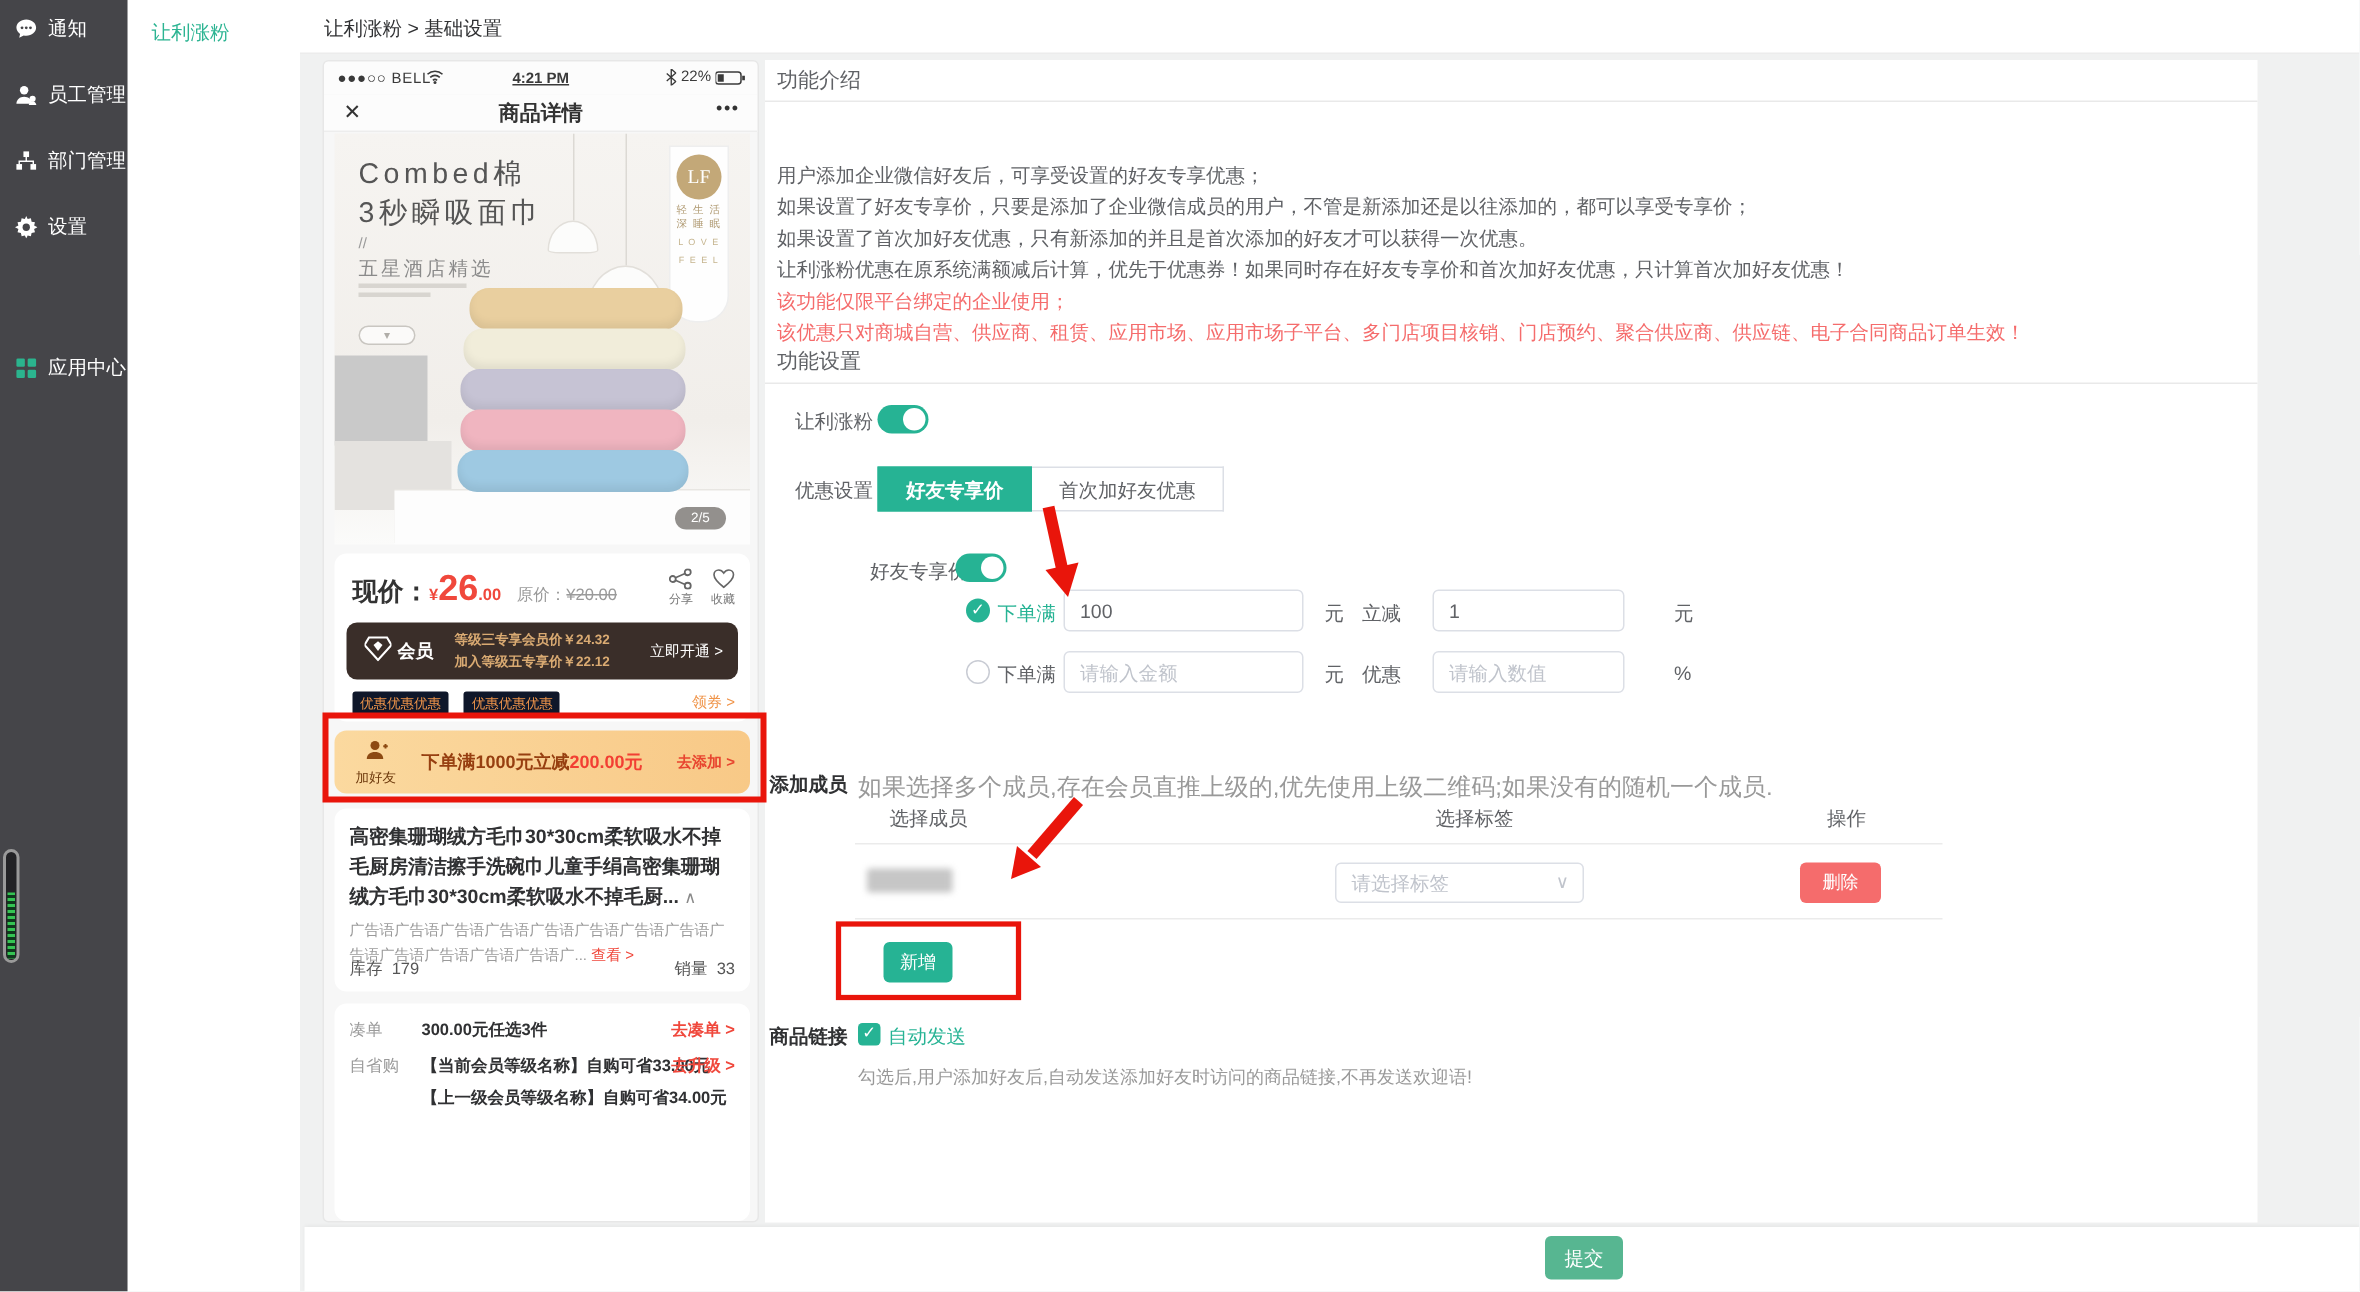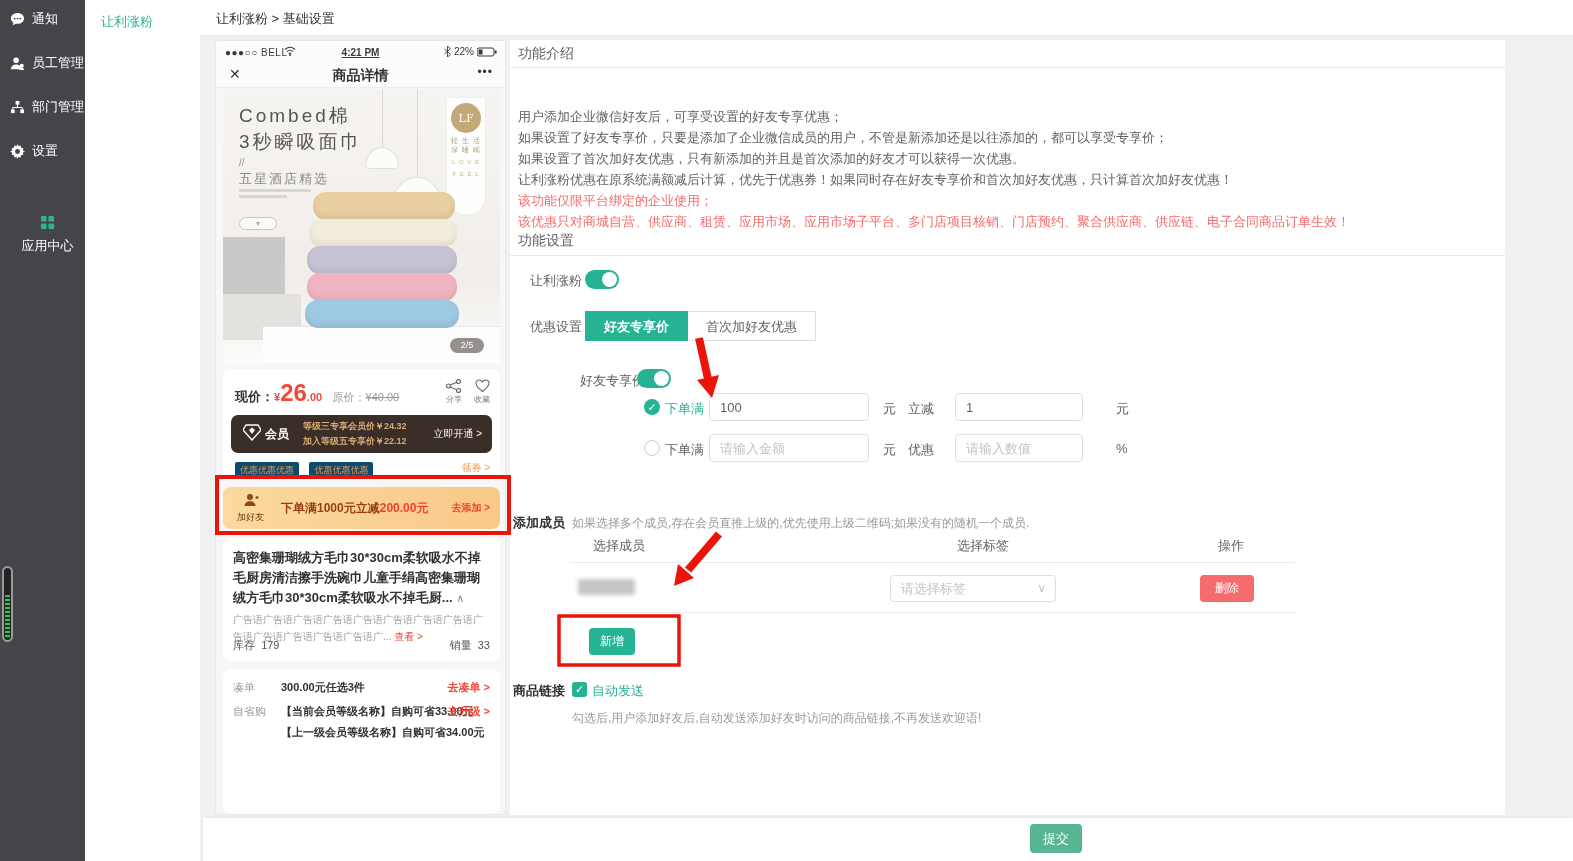--- a/index.html
+++ b/index.html
@@ -5,21 +5,21 @@
   * { margin:0; padding:0; box-sizing:border-box; }
   html,body { width:1573px; height:861px; overflow:hidden; }
   body { font-family:"Liberation Sans","DejaVu Sans",sans-serif; background:#f0f0f0; color:#303133; }
   #app { position:relative; width:1573px; height:861px; background:#f0f1f1; }
 
   
   .sidebar { position:absolute; left:0; top:0; width:85px; height:861px; background:#454549; z-index:5; }
   .side-item { display:flex; align-items:center; gap:7px; padding:0 0 0 10px; height:22px; margin-top:22px; color:#fff; font-size:13px; cursor:pointer; }
   .side-item:first-child { margin-top:8px; }
   .side-item .ic { width:15px; height:15px; flex:0 0 auto; color:#fff; }
-  .side-item.apps { margin-top:53px;flex-direction:column; }
+  .side-item.apps { margin-top:72px; }
   .side-item.apps .ic { color:#2bb48e; }
   .battery-widget { position:absolute; left:2px; top:566px; width:11px; height:76px; border:2px solid #9a9a9a; border-radius:6px; background:#232326;
     overflow:hidden; }
   .battery-widget .fill { position:absolute; left:1px; right:1px; bottom:1px; height:44px;
     background:repeating-linear-gradient(to bottom,#35c453 0 2px,#0e3a1c 2px 4px); }
 
   
   .submenu { position:absolute; left:85px; top:0; width:115px; height:861px; background:#ffffff; z-index:4; }
   .submenu-item { padding:13px 0 0 16px; font-size:13px; color:#2cb492; cursor:pointer; }
 
@@ -58,36 +58,36 @@
   .lamp.a { left:142px; top:58px; width:34px; height:22px; }
   .lamp.b { left:168px; top:88px; width:52px; height:34px; }
   .cord { position:absolute; width:1px; background:#dcd9d4; top:0; }
   .cord.a { left:159px; height:58px; } .cord.b { left:194px; height:88px; }
   .towels { position:absolute; left:84px; top:104px; width:150px; }
   .towel { height:28px; border-radius:13px; margin-top:-1px; box-shadow:inset 0 -4px 6px rgba(0,0,0,.07); }
   .pager-badge { position:absolute; right:16px; bottom:10px; width:34px; height:15px; background:rgba(60,55,50,.55); color:#fff; border-radius:8px; font-size:9px; text-align:center; line-height:15px; }
 
   .card1 { position:absolute; left:7px; top:328px; width:277px; height:112px; background:#fff; border-radius:8px; }
   .price-row { position:absolute; left:12px; top:10px; right:10px; height:34px; }
-  .now-label { font-size:13px; font-weight:bold; color:#333; }
+  .now-label { font-size:17px; font-weight:bold; color:#333; }
   .now-cur { font-size:11px; color:#f0483c; font-weight:bold; }
   .now-main { font-size:24px; color:#f0483c; font-weight:bold; }
   .now-dec { font-size:11px; color:#f0483c; font-weight:bold; }
   .orig { font-size:11px; color:#9a9a9a; margin-left:6px; }
   .orig .val { text-decoration:line-through; }
   .act-icons { position:absolute; right:0; top:0; display:flex; gap:12px; text-align:center; }
   .act-icons .ai { font-size:8px; color:#777; cursor:pointer; }
   .act-icons svg { display:block; margin:0 auto 1px; }
   .member-bar { position:absolute; left:8px; top:46px; width:261px; height:38px; background:#3a2e29; border-radius:7px; color:#fff; cursor:pointer; }
   .member-bar .dm { position:absolute; left:12px; top:9px; }
   .member-bar .mb-label { position:absolute; left:34px; top:11px; font-size:12px; font-weight:bold; }
   .member-bar .gold { position:absolute; left:72px; top:4px; font-size:9px; line-height:15px; color:#d9aa72; font-weight:bold; }
   .member-bar .cta { position:absolute; right:10px; top:12px; font-size:10px; }
   .coupon-row { position:absolute; left:12px; top:90px; right:10px; height:16px; }
-  .ctag { display:inline-block; background:#0c4a6e; color:#f0954a; font-size:9px; padding:2px 5px; border-radius:2px; margin-right:6px; }
+  .ctag { display:inline-block; background:#0f172a; color:#f0954a; font-size:9px; padding:2px 5px; border-radius:2px; margin-right:6px; }
   .get-coupon { position:absolute; right:0; top:2px; color:#f0954a; font-size:10px; cursor:pointer; }
 
   .friend-bar { position:absolute; left:7px; top:446px; width:277px; height:42px; border-radius:8px;
     background:linear-gradient(90deg,#fbd99f,#f8c987); cursor:pointer; }
   .friend-bar .fico { position:absolute; left:14px; top:6px; color:#8d4a12; text-align:center; }
   .friend-bar .flabel { font-size:9px; color:#6e3a0d; }
   .friend-bar .ftext { position:absolute; left:58px; top:13px; font-size:12px; font-weight:bold; color:#973f10; }
   .friend-bar .ftext .red { color:#f23f33; }
   .friend-bar .fcta { position:absolute; right:10px; top:14px; font-size:10px; color:#e8452f; font-weight:bold; }
 
@@ -270,21 +270,21 @@
         <div class="towel" style="background:#c6c3d4;width:150px"></div>
         <div class="towel" style="background:#f0b5c0;width:150px"></div>
         <div class="towel" style="background:#9ec9e2;width:154px;margin-left:-2px"></div>
       </div>
       <div class="pager-badge">2/5</div>
     </div>
 
     <div class="card1">
       <div class="price-row">
         <span class="now-label">现价：</span><span class="now-cur">¥</span><span class="now-main">26</span><span class="now-dec">.00</span>
-        <span class="orig"><span>原价：</span><span class="val">¥40.00</span></span>
+        <span class="orig"><span>原价：</span><span class="val">¥20.00</span></span>
         <span class="act-icons">
           <span class="ai">
             <svg width="16" height="14" viewBox="0 0 16 14">
                 <circle cx="12.5" cy="2.5" r="2" fill="none" stroke="#666" stroke-width="1.2"></circle>
                 <circle cx="2.5" cy="7" r="2" fill="none" stroke="#666" stroke-width="1.2"></circle>
                 <circle cx="12.5" cy="11.5" r="2" fill="none" stroke="#666" stroke-width="1.2"></circle>
                 <path d="M4.3 6.1l6.4-2.8M4.3 7.9l6.4 2.8" stroke="#666" stroke-width="1.1"></path>
               </svg>
             <span>分享</span>
           </span>
@@ -392,21 +392,21 @@
 
     <div class="radio off" style="left:134px;top:400px"></div>
     <div class="inline-lab" style="left:155px;top:401px">下单满</div>
     <input class="txt-input" style="left: 199px; top: 394px; width: 160px;" placeholder="请输入金额">
     <div class="inline-lab" style="left:373px;top:401px">元</div>
     <div class="inline-lab" style="left:398px;top:401px">优惠</div>
     <input class="txt-input" style="left: 445px; top: 394px; width: 128px;" placeholder="请输入数值">
     <div class="inline-lab" style="left:606px;top:401px">%</div>
 
     <div class="f-label b" style="left:3px;top:474px">添加成员</div>
-    <div class="f-label" style="left:62px;top:475px;font-size:12px;color:#999">如果选择多个成员,存在会员直推上级的,优先使用上级二维码;如果没有的随机一个成员.</div>
+    <div class="f-label" style="left:62px;top:475px;font-size:16px;color:#999">如果选择多个成员,存在会员直推上级的,优先使用上级二维码;如果没有的随机一个成员.</div>
 
     <div class="tbl-head" style="left:83px;top:497px">选择成员</div>
     <div class="tbl-head" style="left:447px;top:497px">选择标签</div>
     <div class="tbl-head" style="left:708px;top:497px">操作</div>
     <div class="hairline" style="left:60px;top:522px;width:725px"></div>
 
     <div class="blur-name" style="left:68px;top:539px"></div>
     <div class="fake-select" style="left:380px;top:535px">
       <span>请选择标签</span>
       <span class="chev">∨</span>

